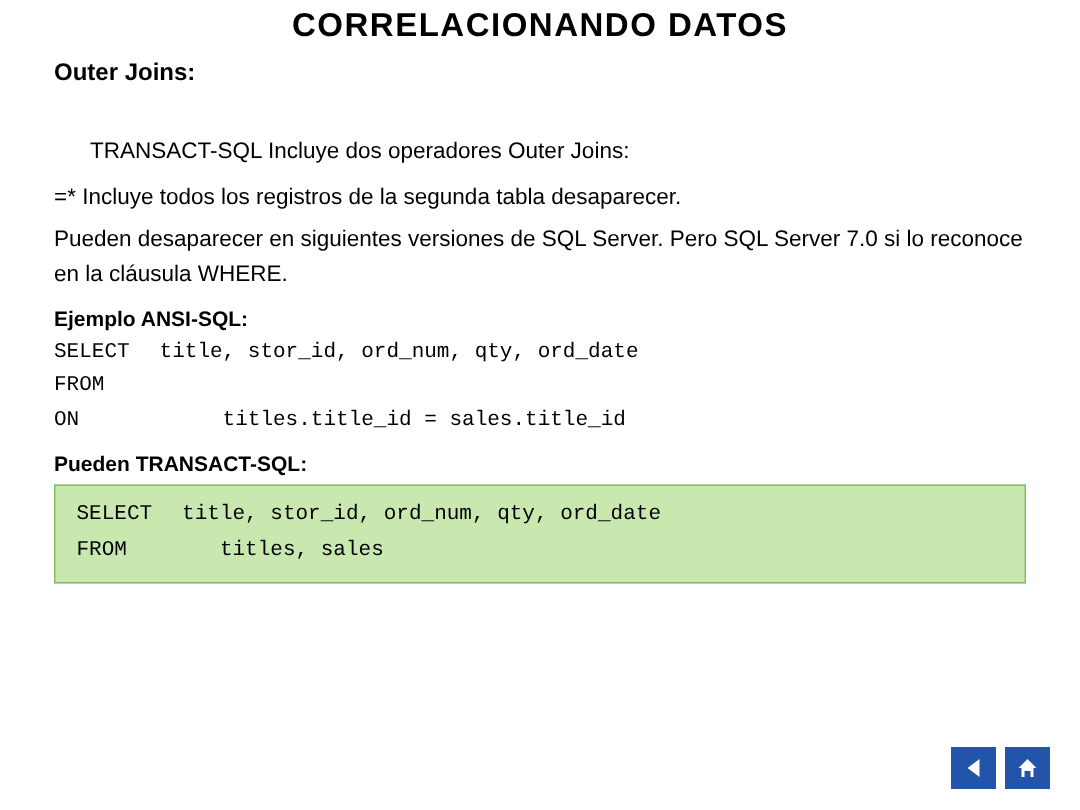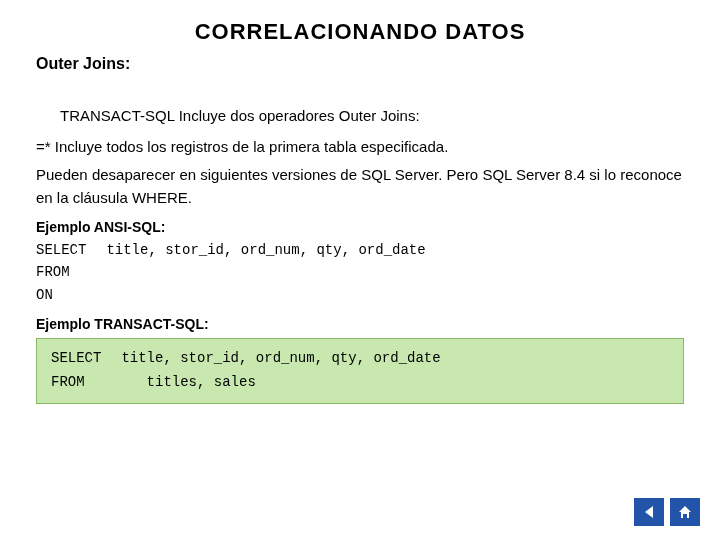--- a/index.html
+++ b/index.html
@@ -8,21 +8,21 @@
       height: 540px;
       background: #ffffff;
       font-family: Arial, Helvetica, sans-serif;
       overflow: hidden;
       position: relative;
     }
 
     .page {
       width: 720px;
       height: 540px;
-      padding: 19px 36px 18px 36px;
+      padding: 4px 36px 18px 36px;
       position: relative;
     }
 
     .main-title {
       text-align: center;
       font-weight: bold;
       font-size: 22px;
       color: #000;
       margin-bottom: 10px;
       letter-spacing: 1px;
@@ -140,42 +140,43 @@
   <div class="main-title">CORRELACIONANDO DATOS</div>
 
   <div class="section-title">Outer Joins:</div>
 
   <div class="indent">
     <div class="body-text">TRANSACT-SQL Incluye dos operadores Outer Joins:</div>
   </div>
 
   <div class="spacer"></div>
 
-  <div class="operator-text">=* Incluye todos los registros de la primera tabla especificada.</div>
+  <div class="operator-text">=* Incluye todos los registros de la segunda tabla desaparecer.</div>
 
   <div class="spacer"></div>
 
-  <div class="warn-text">Pueden desaparecer en siguientes versiones de SQL Server. Pero SQL Server 8.4 si lo reconoce en la cláusula WHERE.</div>
+  <div class="warn-text">Pueden desaparecer en siguientes versiones de SQL Server. Pero SQL Server 7.0 si lo reconoce en la cláusula WHERE.</div>
 
   <div class="example-label">Ejemplo ANSI-SQL:</div>
 
   <div class="code-block">
     <div class="line">
       <span class="kw">SELECT</span>
       <span>&nbsp;title, stor_id, ord_num, qty, ord_date</span>
     </div>
     <div class="line">
       <span class="kw">FROM</span>
     </div>
     <div class="line">
       <span class="kw">ON</span>
-    </div>
-  </div>
-
-  <div class="example-label">Ejemplo TRANSACT-SQL:</div>
+      <span>&nbsp;&nbsp;&nbsp;&nbsp;&nbsp;&nbsp;titles.title_id = sales.title_id</span>
+    </div>
+  </div>
+
+  <div class="example-label">Pueden TRANSACT-SQL:</div>
 
   <div class="code-highlight">
     <div class="line">
       <span class="kw">SELECT</span>
       <span>&nbsp;title, stor_id, ord_num, qty, ord_date</span>
     </div>
     <div class="line">
       <span class="kw">FROM</span>
       <span>&nbsp;&nbsp;&nbsp;&nbsp;titles, sales</span>
     </div>

